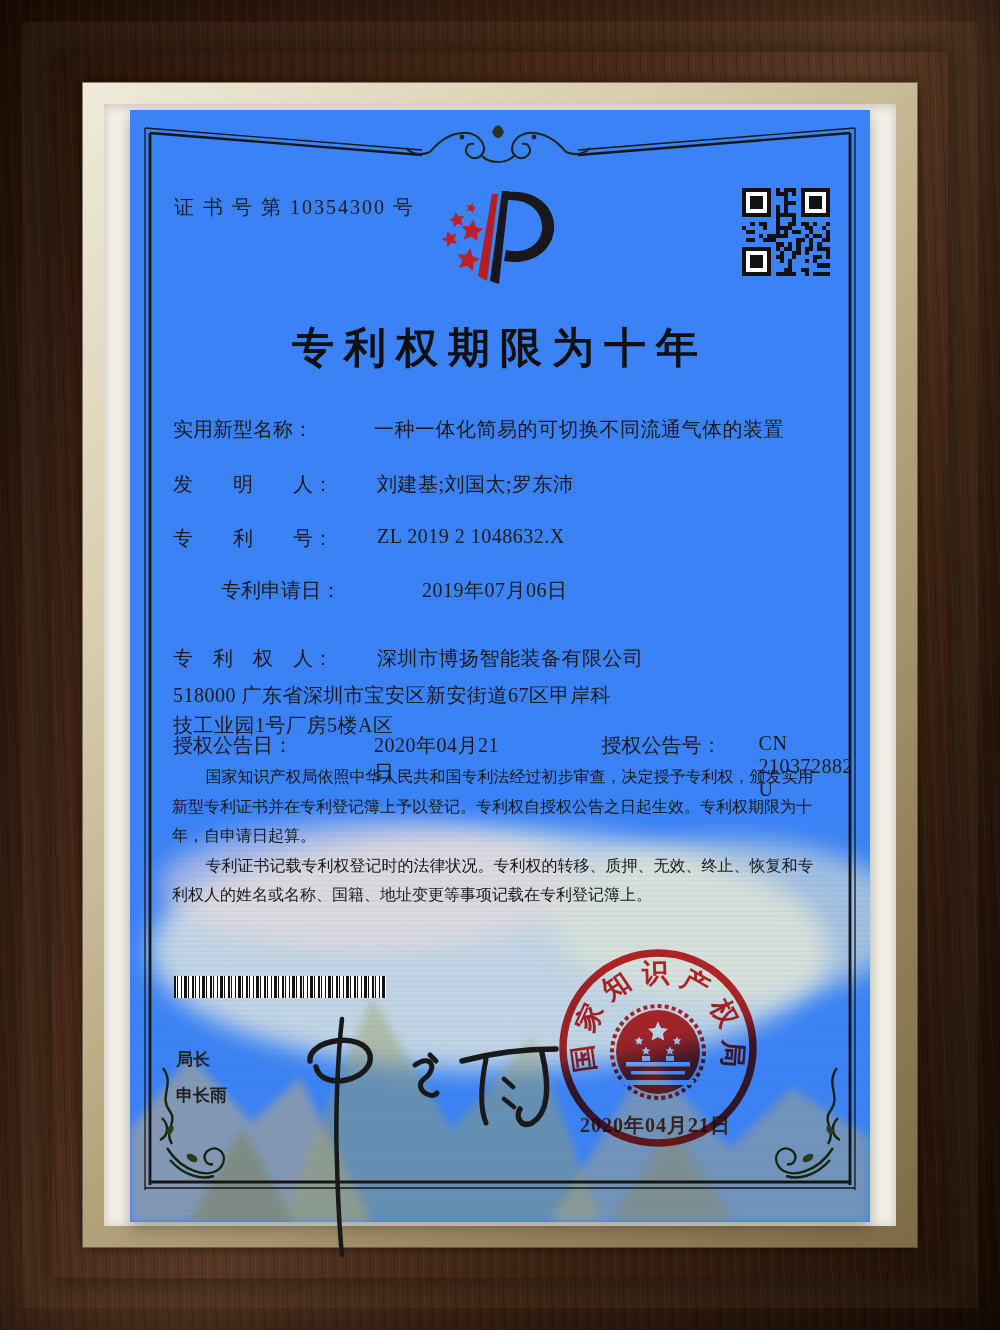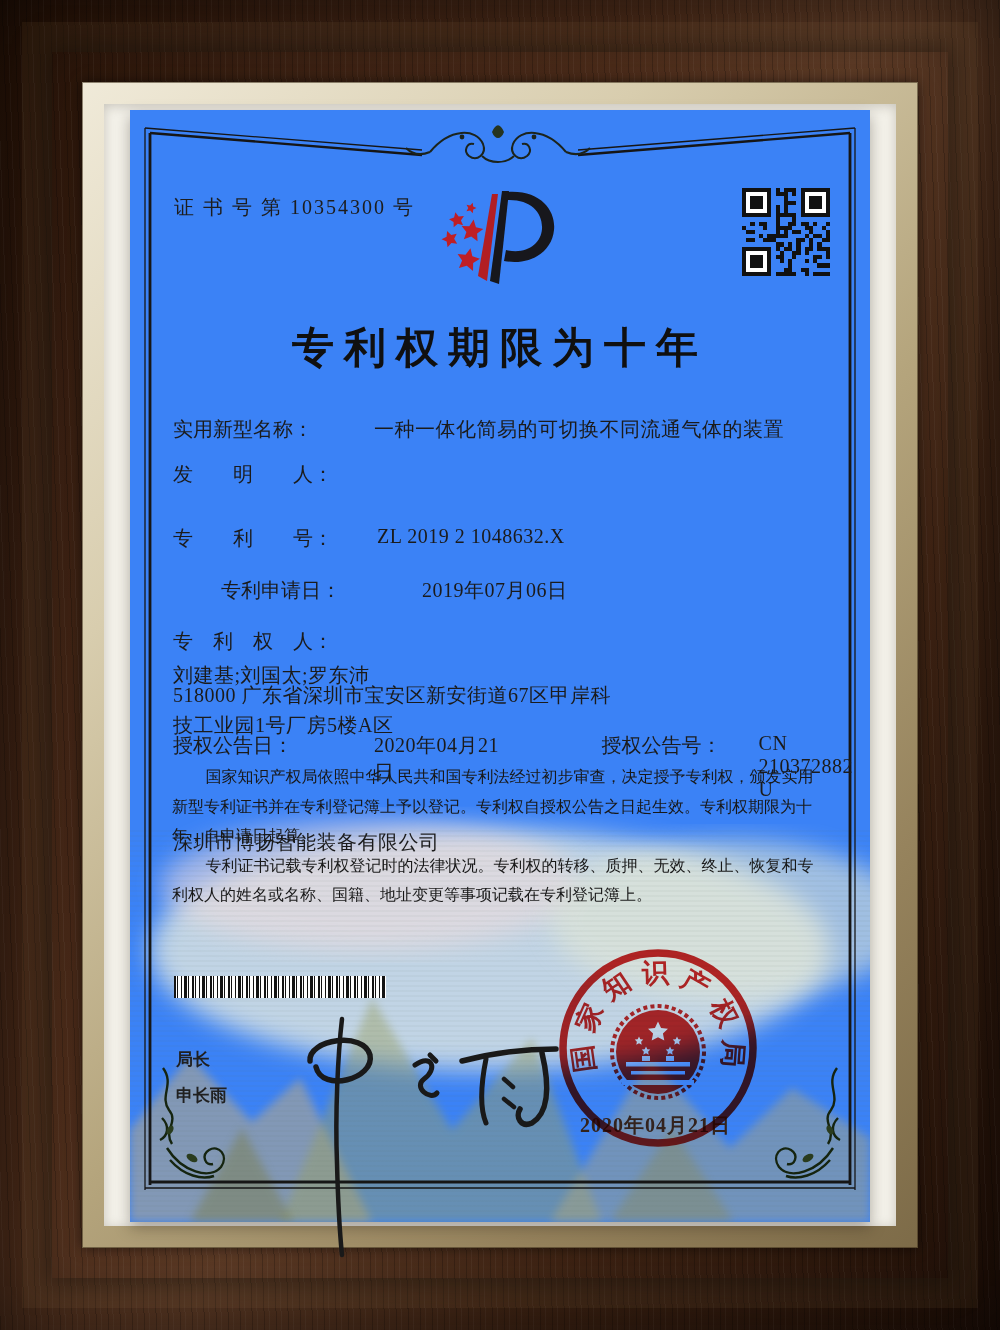--- a/index.html
+++ b/index.html
@@ -47,24 +47,24 @@
   .logo{position:absolute;left:310px;top:76px;width:124px;height:104px;}
   .qr{position:absolute;left:612px;top:78px;width:88px;height:88px;}
   .title{
     position:absolute;left:0;top:210px;width:100%;text-align:center;
     font-size:42px;font-weight:700;letter-spacing:10px;color:#101010;
   }
   .field-row{position:absolute;left:43px;display:flex;font-size:20px;color:#1b1b1b;gap:44px;}
   .field-row .lbl{flex:0 0 157px;white-space:pre;}
   .field-row .val{letter-spacing:.5px;}
   .row-name{top:306px;}
-  .row-inventor{top:351px;flex-direction:column;}
+  .row-inventor{top:361px;}
   .row-patno{top:415px;}
   .row-appdate{top:467px;margin-left:48px;}
-  .row-patentee{top:518px;flex-direction:column;}
+  .row-patentee{top:535px;}
   .row-address{top:570px;}
   .row-address .val{width:452px;line-height:30px;}
   .row-grant{top:622px;}
   .grant2{margin-left:56px;display:flex;}
   .paras{position:absolute;left:42px;top:652px;width:656px;}
   .paras p{margin:0;text-indent:2.1em;font-size:16px;line-height:29.5px;color:#181818;}
   .barcode{
     position:absolute;left:44px;top:866px;width:212px;height:22px;
     background:repeating-linear-gradient(90deg,
       #131313 0 2px,#fff 2px 3px,#131313 3px 4px,#fff 4px 7px,

